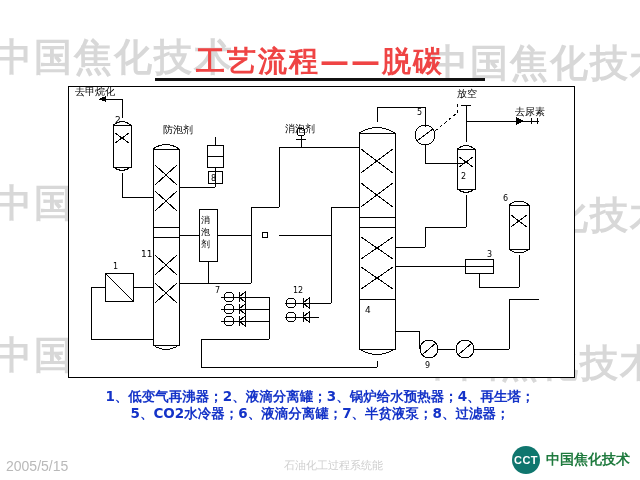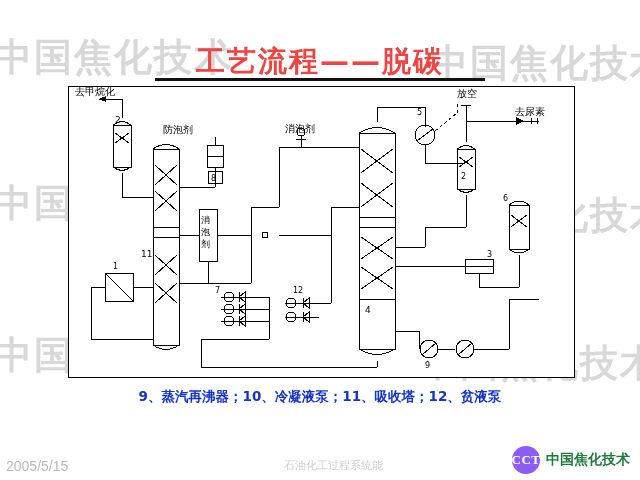--- a/index.html
+++ b/index.html
@@ -87,24 +87,24 @@
     z-index:3;
     margin-left:27px;
   }
   #brand{
     position:absolute;right:10px;top:446px;
     display:flex;align-items:center;gap:6px;
     z-index:4;
   }
   #brand .logo{
     width:28px;height:28px;border-radius:50%;
-    background:#8b5cf6;
-    color:#fff;font-size:13px;font-weight:bold;
+    background:#0f766e;
+    color:#fff;font-size:11px;font-weight:bold;
     display:flex;align-items:center;justify-content:center;
-    font-family:Liberation Serif, serif;
+    font-family:Liberation Sans, sans-serif;
     letter-spacing:0.5px;
   }
   #brand .brand-text{
     font-size:14px;font-weight:bold;color:#1f7a3e;
     font-family:"DejaVu Sans","Liberation Sans",sans-serif;
   }
   .lbl{font-family:"DejaVu Sans","Liberation Sans",sans-serif;}
 </style>
 </head>
 <body>
@@ -299,21 +299,22 @@
     <text x="132" y="160">剂</text>
   </g>
   <g fill="#000" font-size="9" font-family="DejaVu Sans, sans-serif" stroke="none">
     <text x="46" y="36">2</text>
     <text x="72" y="170">11</text>
   </g>
 </svg>
 </div>
 
 <div id="legend">
-  <div>9、蒸汽再沸器；10、冷凝液泵；11、吸收塔；12、贫液泵</div>
+  <div>1、低变气再沸器；2、液滴分离罐；3、锅炉给水预热器；4、再生塔；</div>
+  <div>5、CO2水冷器；6、液滴分离罐；7、半贫液泵；8、过滤器；</div>
 </div>
 
 <div id="footer-date">2005/5/15</div>
 <div id="footer-center">石油化工过程系统能</div>
 <div id="brand">
   <div class="logo">CCT</div>
   <div class="brand-text">中国焦化技术</div>
 </div>
 
 </body></html>

